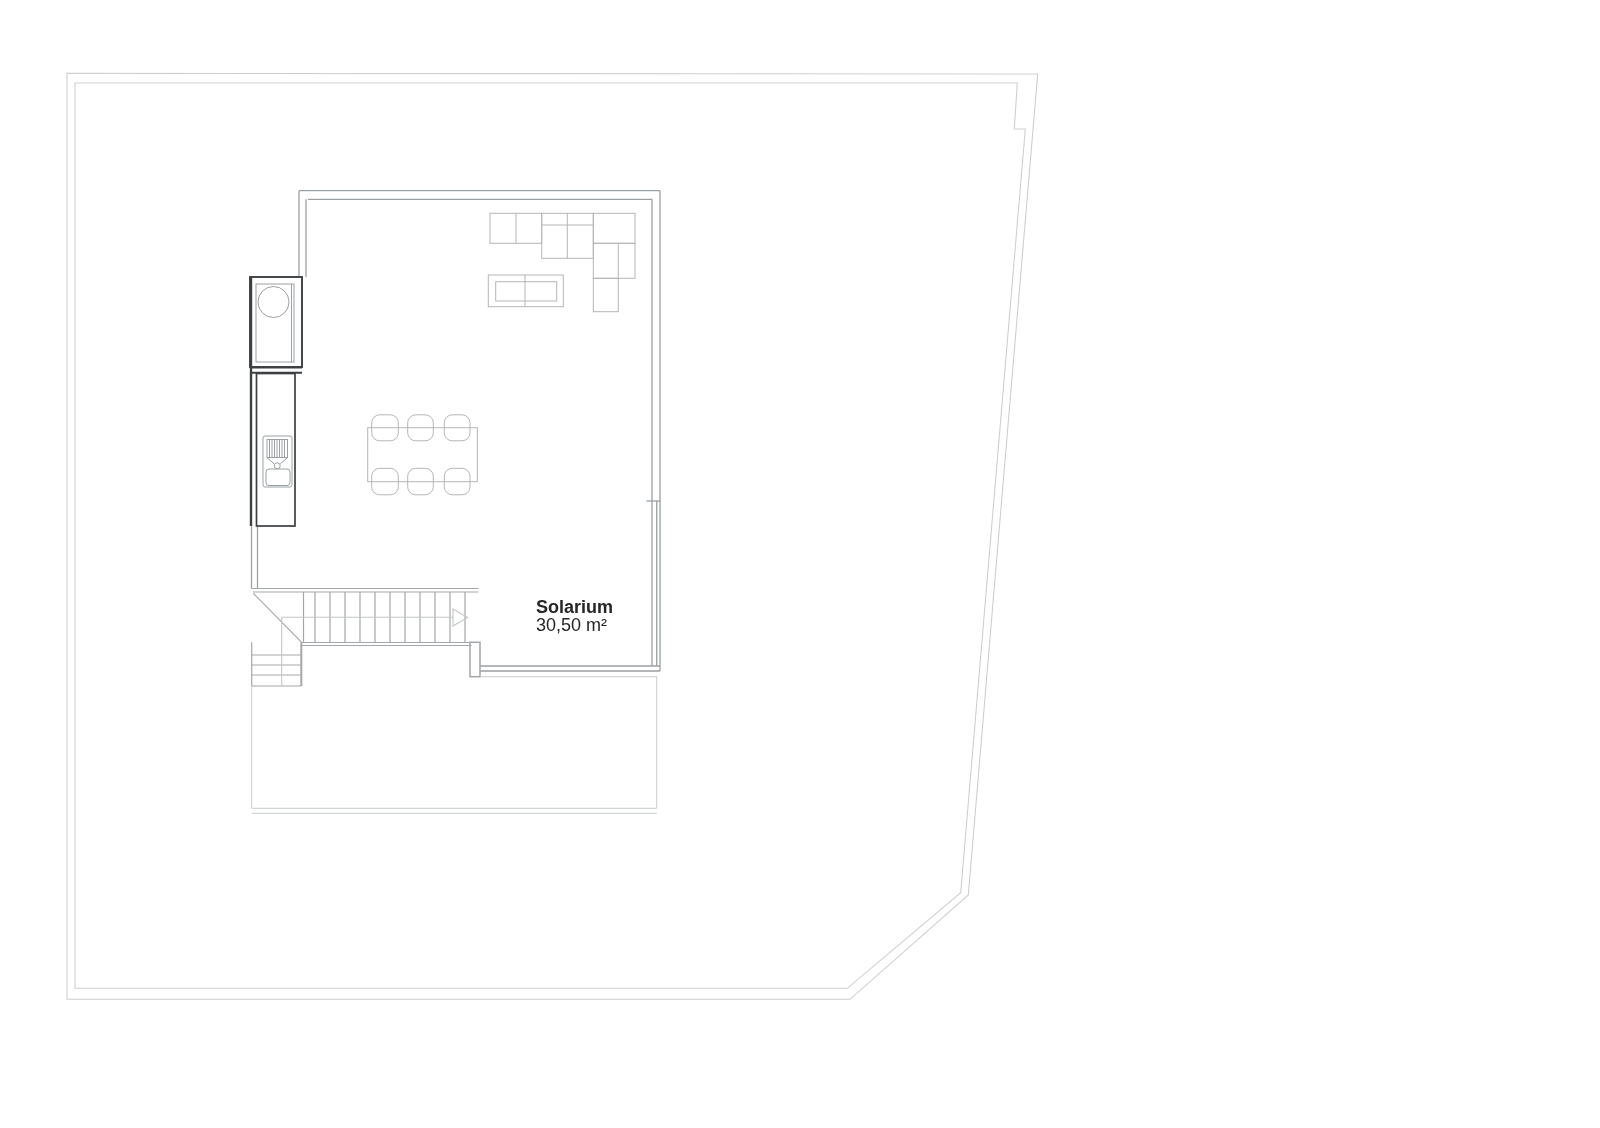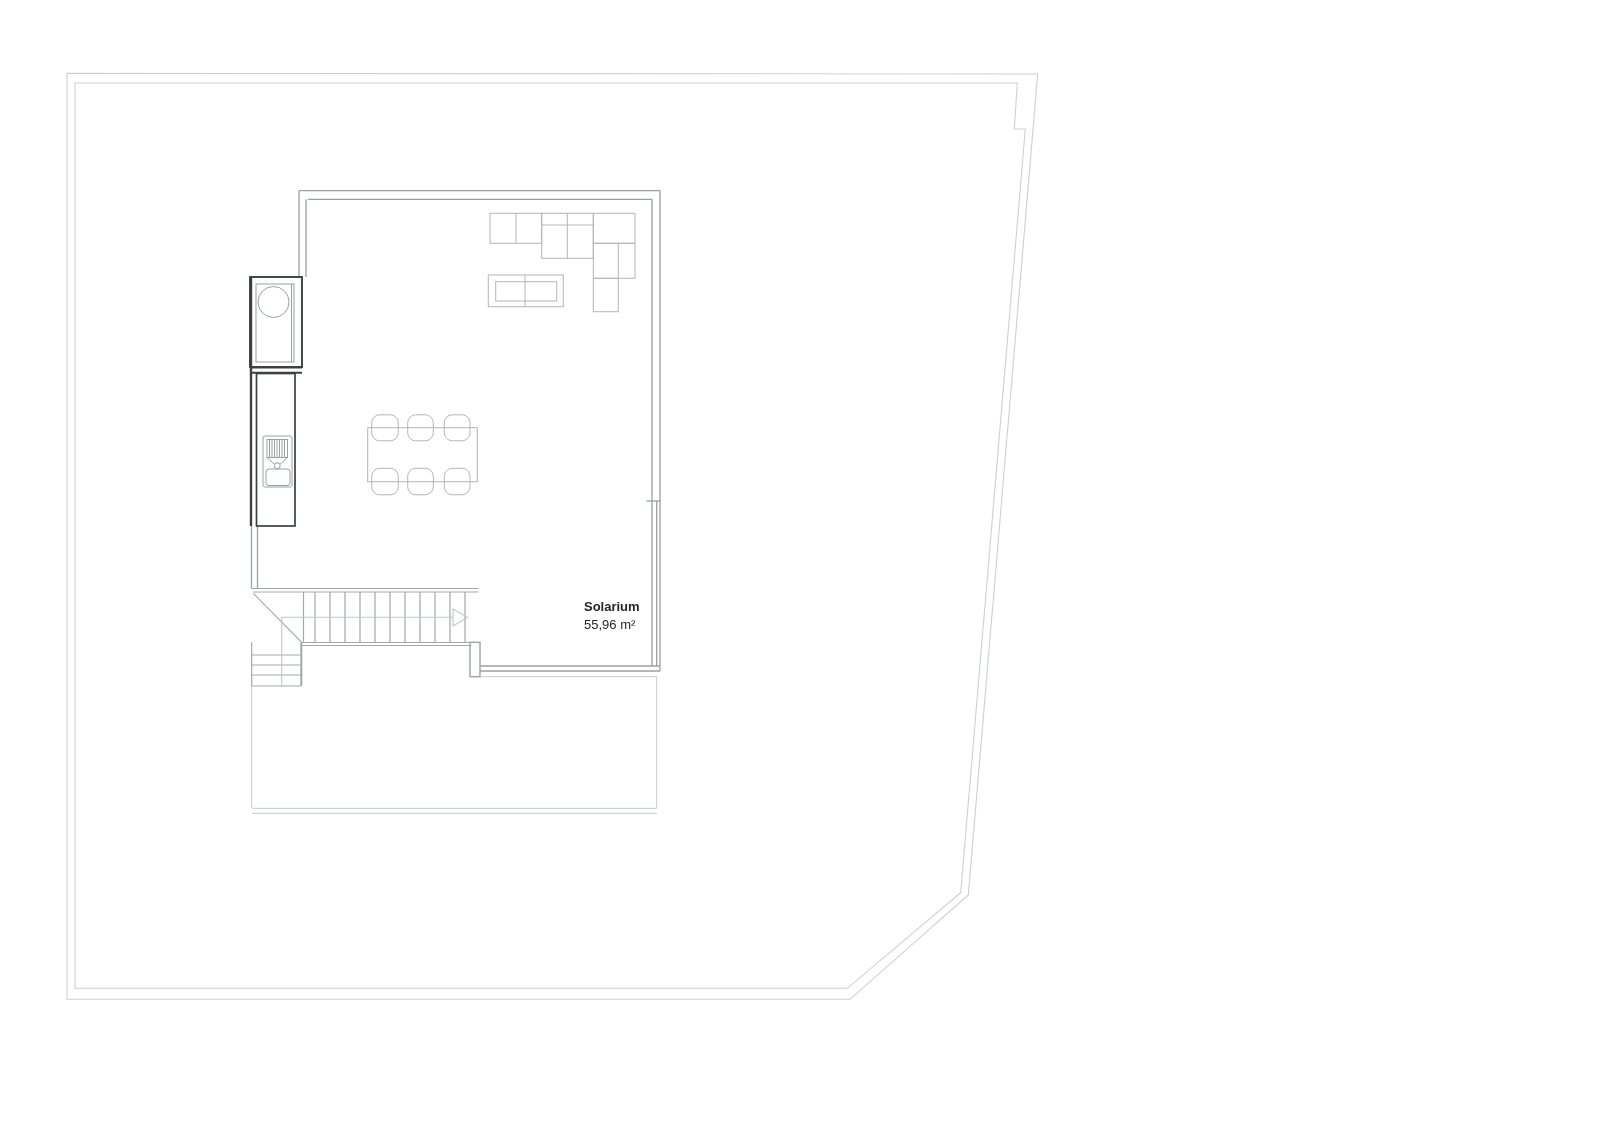--- a/index.html
+++ b/index.html
@@ -7,24 +7,23 @@
     position:relative;
     width:1600px;height:1128px;
     background:#ffffff;
     font-family:"Liberation Sans", sans-serif;
     overflow:hidden;
   }
   #plan-svg{position:absolute;left:0;top:0;}
   .room-label{
     position:absolute;
     color:#262626;
-    font-size:13px;
+    font-size:18px;
     line-height:16px;
     white-space:nowrap;
-    margin-left:48px;
   }
   .room-name{left:536px;top:599px;font-weight:700;}
   .room-area{left:536px;top:617px;font-weight:400;}
 </style>
 </head>
 <body>
 
 <div id="canvas">
 
   <svg id="plan-svg" width="1600" height="1128" viewBox="0 0 1600 1128">
@@ -117,15 +116,15 @@
 
     <g fill="none" stroke-width="1" stroke="#c9cccd">
       <path d="M480,676.7 H656.7"></path>
       <path d="M656.7,676.7 V808.3"></path>
       <path d="M251.7,686 V808.3"></path>
       <path d="M251.7,808.3 H656.7 M251.7,813.3 H656.7"></path>
     </g>
   </svg>
 
   <div class="room-label room-name">Solarium</div>
-  <div class="room-label room-area">55,96 m²</div>
+  <div class="room-label room-area">30,50 m²</div>
 
 </div>
 
 </body></html>

